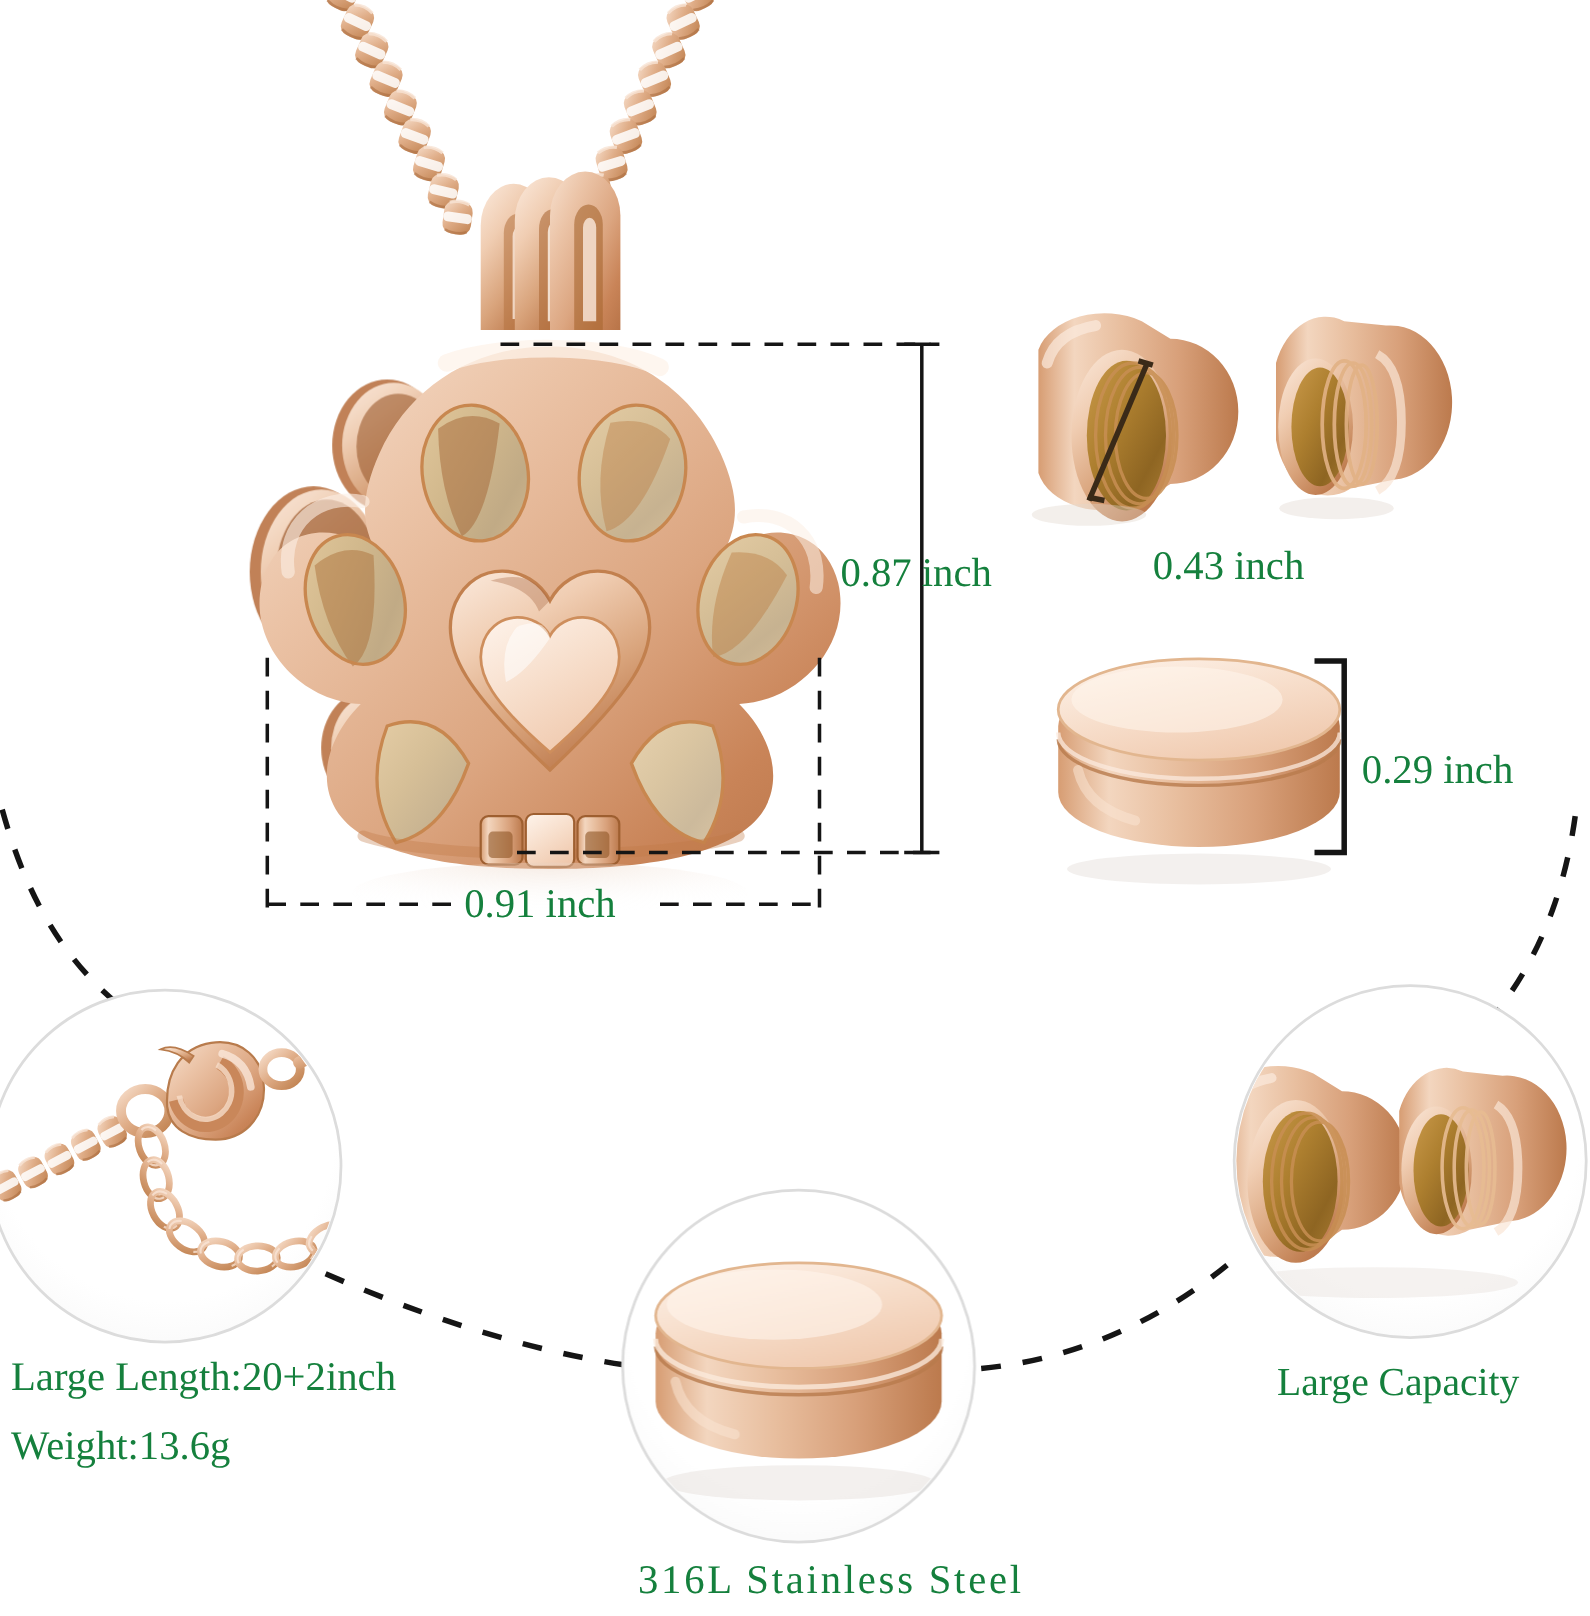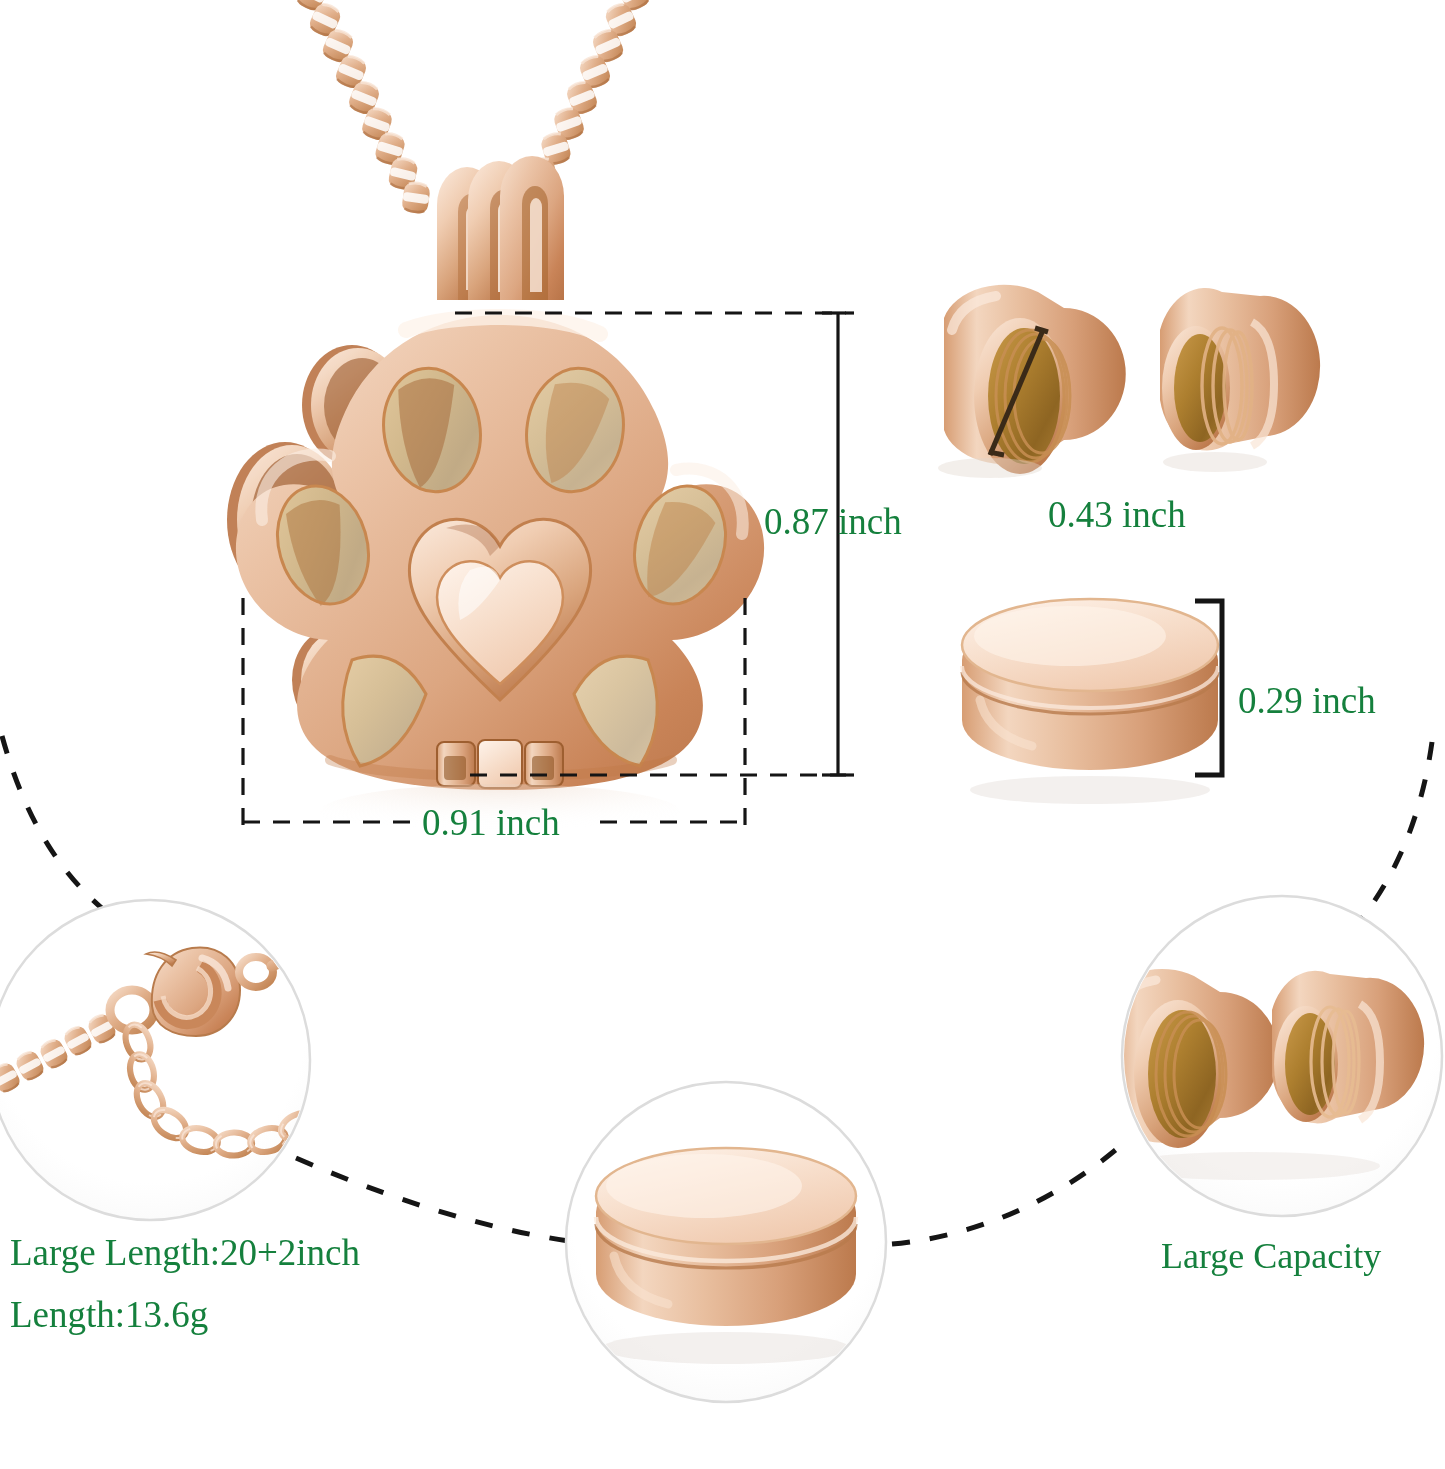--- a/index.html
+++ b/index.html
@@ -432,18 +432,19 @@
   <div class="lbl dim-lbl" style="left:764px;top:503px;">0.87 inch</div>
 
   <div class="lbl dim-lbl" style="left:422px;top:804px;">0.91 inch</div>
 
   <div class="lbl dim-lbl" style="left:1036px;top:496px;margin-left:12px;">0.43 inch</div>
 
   <div class="lbl dim-lbl" style="left:1238px;top:682px;">0.29 inch</div>
 
   <div class="lbl spec-lbl" style="left:10px;top:1234px;">Large Length:20+2inch</div>
 
-  <div class="lbl spec-lbl" style="left:10px;top:1296px;">Length:13.6g</div>
-
+  <div class="lbl spec-lbl" style="left:10px;top:1296px;">Weight:13.6g</div>
+
+  <div class="lbl steel-lbl" style="left:580px;top:1418px;">316L Stainless Steel</div>
 
   <div class="lbl feat-lbl" style="left:1161px;top:1238px;">Large Capacity</div>
 
 </div>
 
 </body></html>

